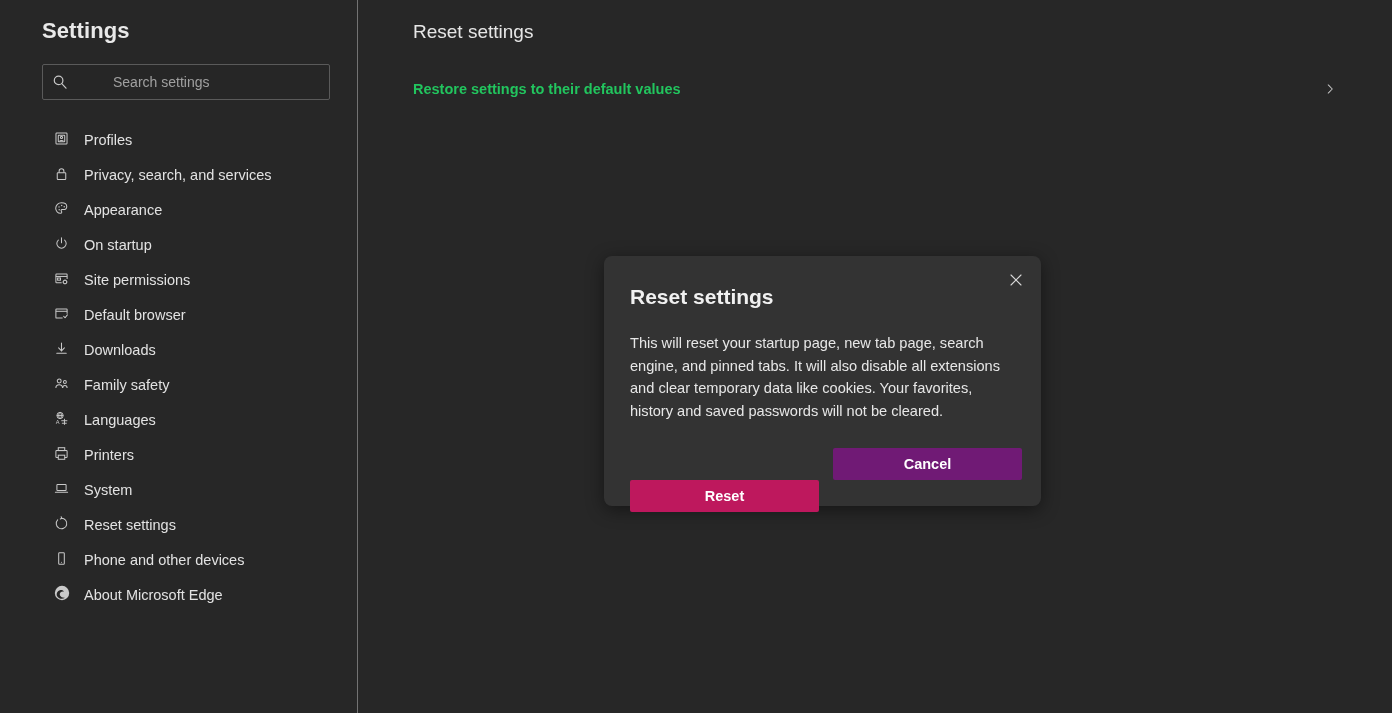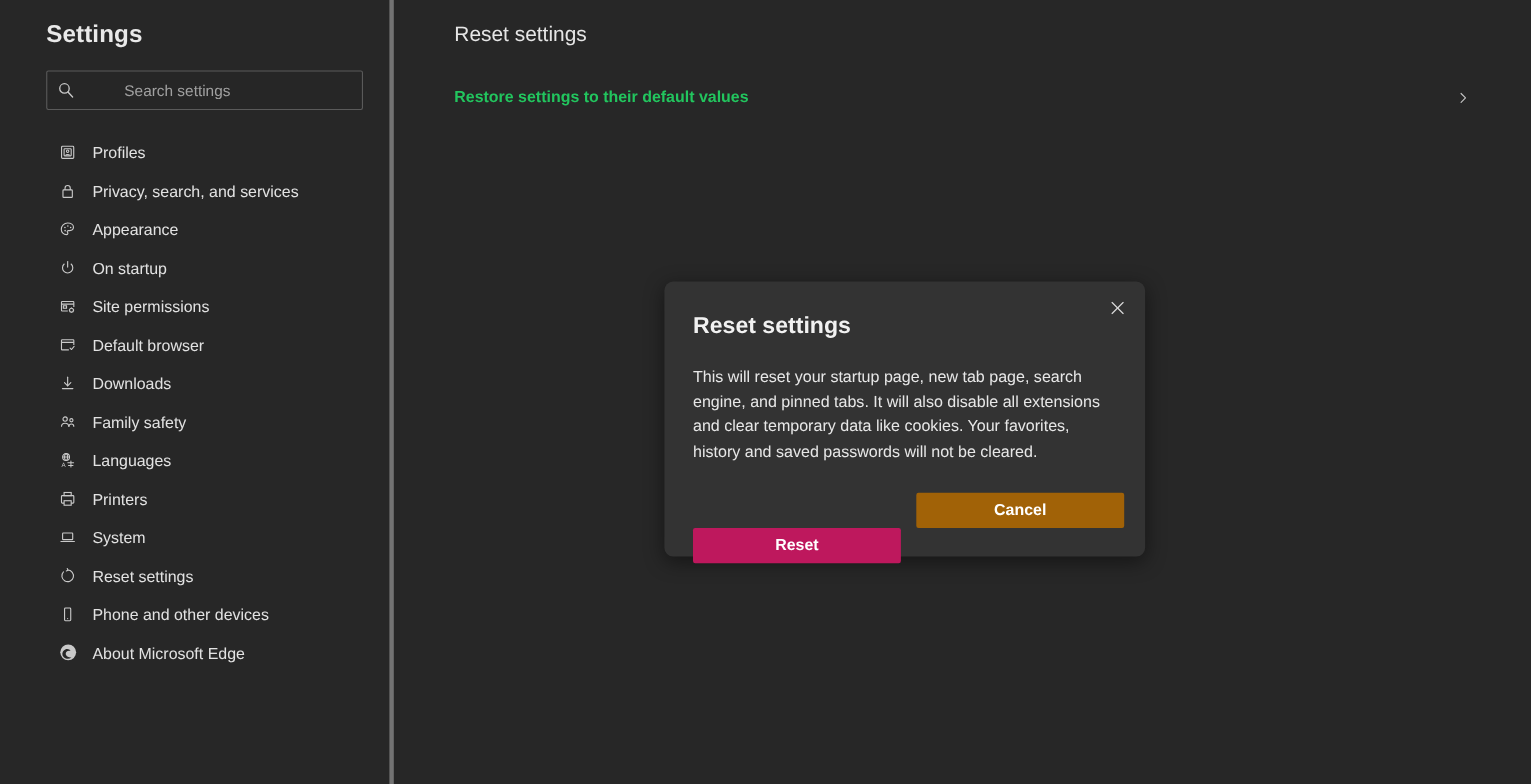--- a/index.html
+++ b/index.html
@@ -17,21 +17,21 @@
     -webkit-font-smoothing: antialiased;
   }
 
   
   #sidebar {
     position: absolute;
     left: 0; top: 0;
     width: 358px;
     height: 713px;
     background: #272727;
-    border-right: 4px solid #737373;
+    border-right: 1px solid #737373;
     box-sizing: border-box;
   }
   #sidebar-title {
     position: absolute;
     left: 42px;
     top: 18px;
     font-size: 22px;
     font-weight: bold;
     color: #e9e9e9;
     letter-spacing: 0.1px;
@@ -197,21 +197,21 @@
     height: 32px;
     border: none;
     border-radius: 2px;
     font-family: "Liberation Sans", sans-serif;
     font-size: 14.5px;
     font-weight: bold;
     color: #ffffff;
     cursor: default;
   }
   .dlg-btn.primary { background: #be185d; margin-top: 32px; }
-  .dlg-btn.secondary { background: #a16207; }
+  .dlg-btn.secondary { background: #701a75; }
 
   svg { display: block; }
 </style>
 </head>
 <body>
 
 <div id="sidebar">
 
   <div id="sidebar-title">Settings</div>
 

